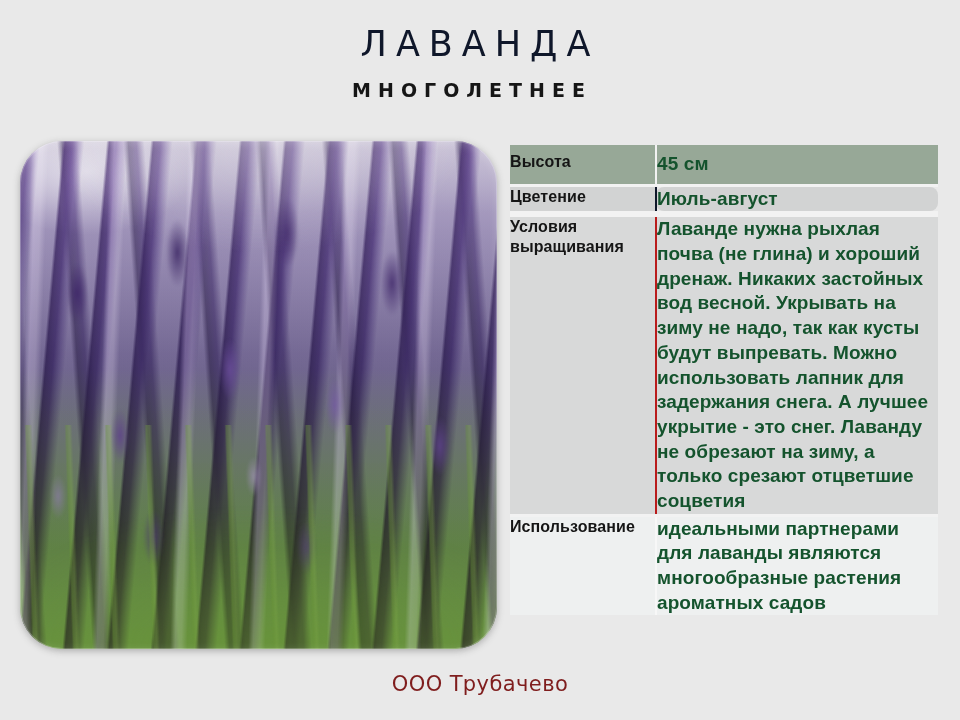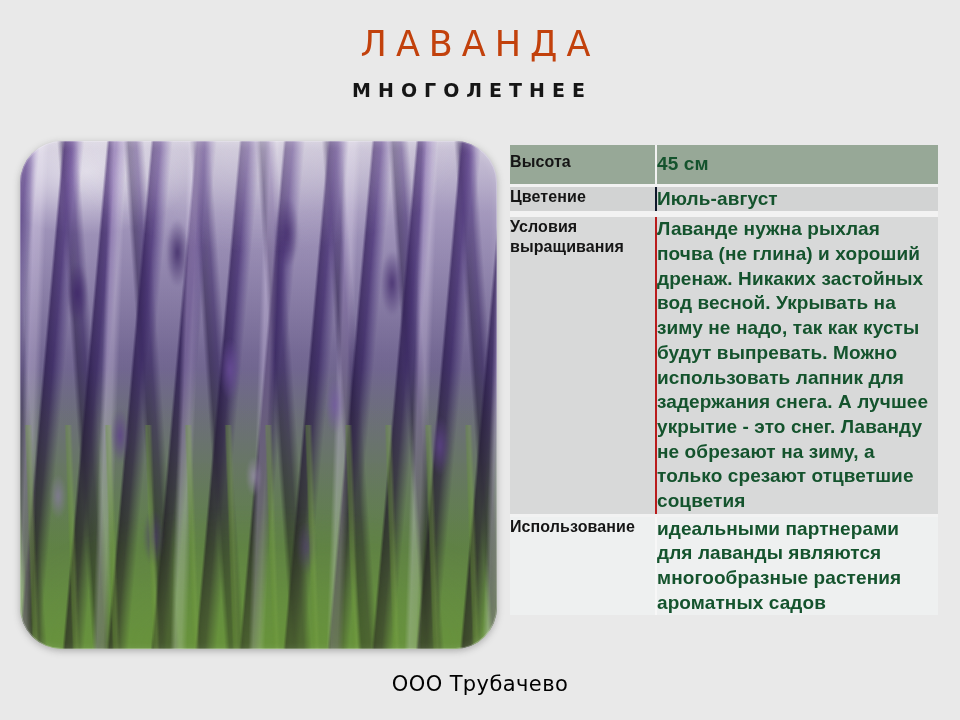--- a/index.html
+++ b/index.html
@@ -29,21 +29,21 @@
     top: 0;
     left: 0;
     width: 960px;
     text-align: center;
     padding-top: 26px;
   }
   .title {
     font-size: 35px;
     font-weight: 400;
     letter-spacing: 9px;
-    color: #c2410c;
+    color: #0f172a;
     line-height: 1.05;
     margin: 0;
     text-transform: uppercase;
     font-family: "DejaVu Sans", "Liberation Sans", sans-serif;
     transform: scaleY(1.02);
   }
   .subtitle {
     font-size: 19px;
     font-weight: 700;
     letter-spacing: 7px;
@@ -202,21 +202,21 @@
   }
   .row-head .cell-label,
   .row-head .cell-value {
     background: #97a897;
     padding-top: 7px;
     padding-bottom: 7px;
   }
   .row-head .cell-label { border-right: 2px solid #f2f2f2; }
 
   .row-a .cell-label { background: #d2d3d3; }
-  .row-a .cell-value { background: #d2d3d3; }
+  .row-a .cell-value { background: #d2d3d3; border-radius: 8px; }
   .row-a .cell-label { border-right: 2px solid #0f172a; }
 
   .row-b .cell-label { background: #eceeee; }
   .row-b .cell-value { background: #eceeee; }
   .row-b .cell-label { border-right: 2px solid #f7f7f7; }
 
   .row-c .cell-label { background: #d8d9d9; }
   .row-c .cell-value { background: #d8d9d9; margin-left: 32px; }
   .row-c .cell-label { border-right: 2px solid #b91c1c; }
 
@@ -233,21 +233,21 @@
   
   .footer {
     position: absolute;
     left: 0;
     top: 672px;
     width: 960px;
     text-align: center;
     font-size: 21px;
     font-weight: 400;
     letter-spacing: 0.4px;
-    color: #000000;
+    color: #7f1d1d;
     font-family: "DejaVu Sans", "Liberation Sans", sans-serif;
   }
 </style>
 </head>
 <body>
 
 <div class="slide">
 
   <div class="header">
     <h1 class="title">ЛАВАНДА</h1>

